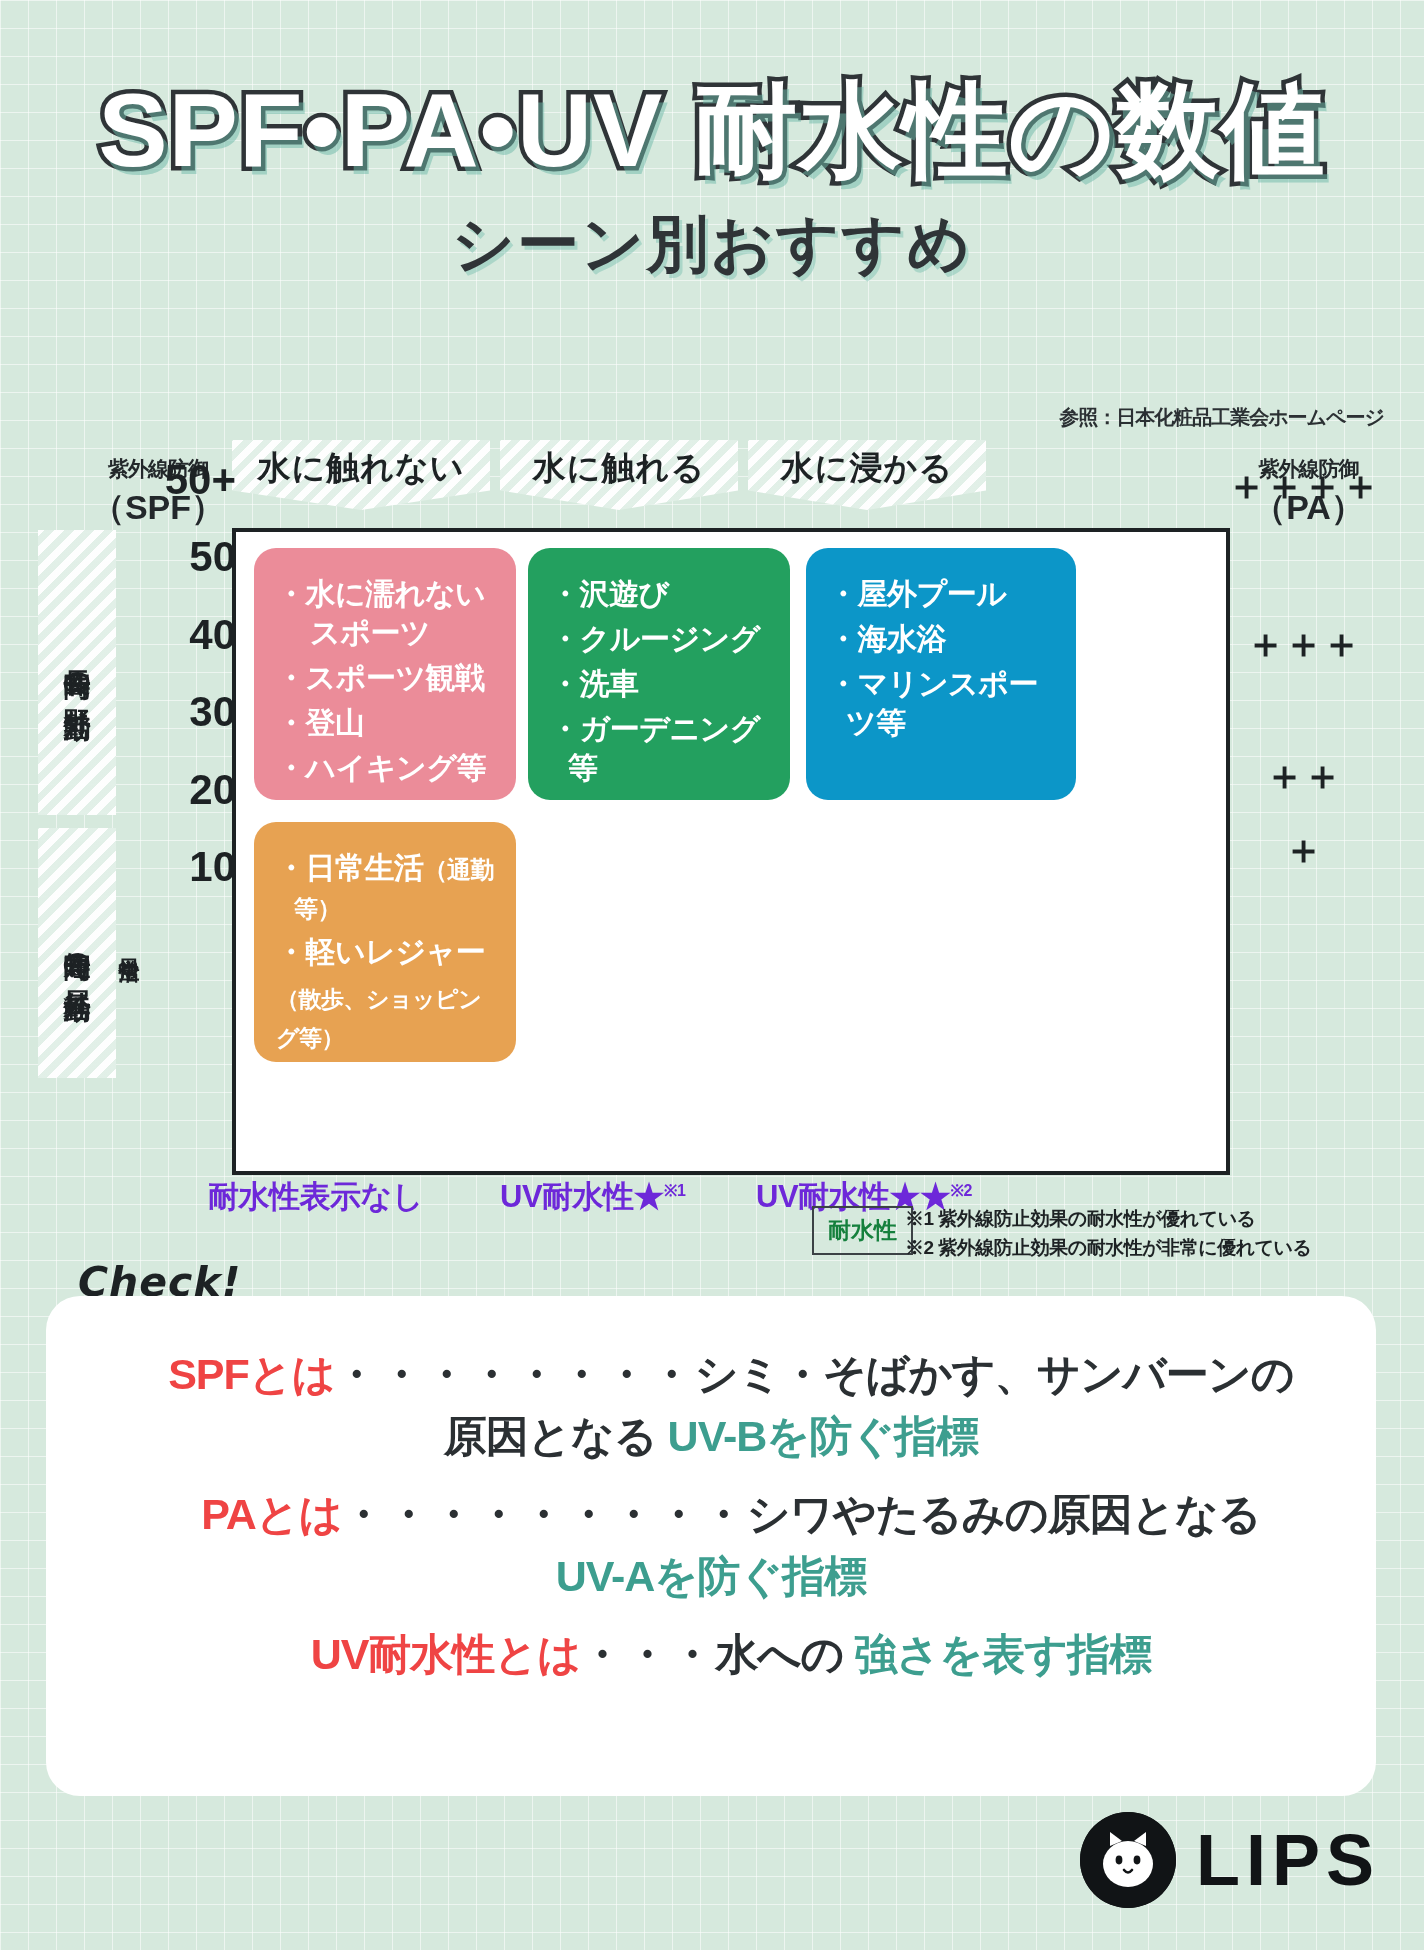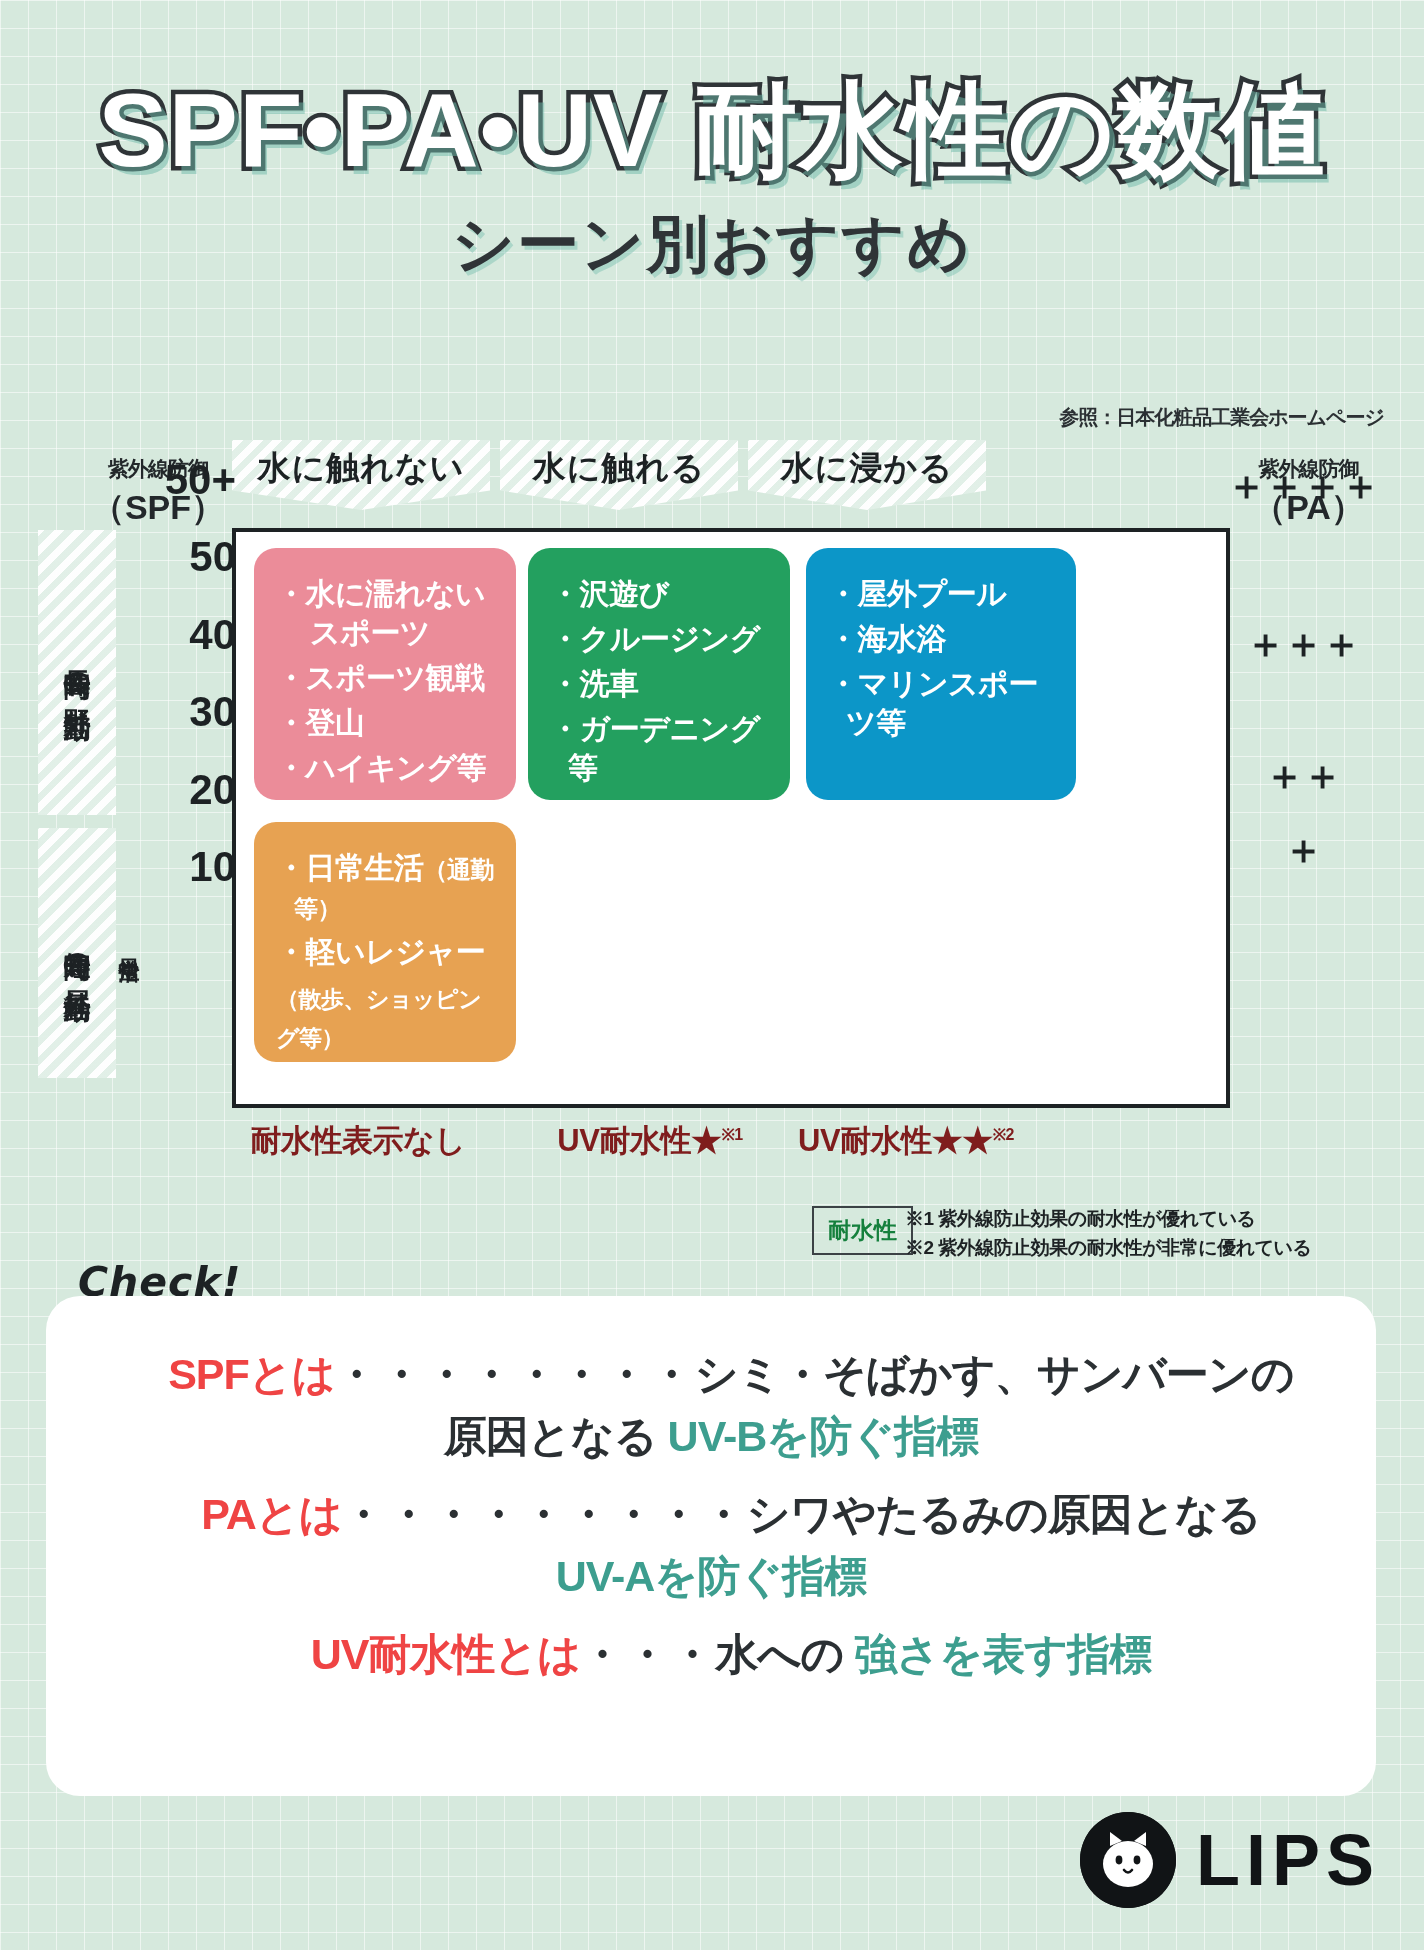--- a/index.html
+++ b/index.html
@@ -85,21 +85,21 @@
   }
 
   
   .scale { position:absolute; font-weight:bold; color:#1d2224; }
   .spf-val { left:126px; width:110px; text-align:right; font-size:42px; }
   .pa-val  { right:34px;  width:175px; text-align:center; font-size:40px; letter-spacing:-2px; }
 
   
   #chart {
     position:absolute; left:232px; top:528px;
-    width:998px; height:580px;
+    width:998px; height:647px;
     background:#ffffff; border:4px solid #1d2224;
   }
   .card {
     position:absolute; border-radius:22px; color:#fff;
     padding:26px 20px 20px 22px;
   }
   .card ul { list-style:none; }
   .card li {
     font-size:30px; font-weight:bold; line-height:1.30;
     letter-spacing:-0.5px; margin-bottom:6px; text-indent:-18px; padding-left:18px;
@@ -108,23 +108,23 @@
   .card li .paren { font-size:24px; }
   .card li .sub { font-size:23px; }
 
   #card-pink  { left:18px;  top:16px;  width:262px; height:252px; background:#eb8c99; }
   #card-green { left:292px; top:16px;  width:262px; height:252px; background:#23a05f; }
   #card-blue  { left:570px; top:16px;  width:270px; height:252px; background:#0c96c8; }
   #card-orange{ left:18px;  top:290px; width:262px; height:240px; background:#e7a252; }
 
   
   .wr-label {
-    position:absolute; top:1120px;
-    font-size:31px; font-weight:bold; color:#7f1d1d; letter-spacing:-0.5px;
-    text-align:center;
+    position:absolute; top:1176px;
+    font-size:31px; font-weight:bold; color:#6d28d9; letter-spacing:-0.5px;
+    text-align:left;
   }
   .wr-label sup { font-size:16px; vertical-align:super; }
   #wr-0 { left:208px; width:300px; }
   #wr-1 { left:500px; width:300px; }
   #wr-2 { left:756px; width:300px; }
 
   
   #fn-box {
     position:absolute; left:812px; top:1206px;
     border:2px solid #3b4245; background:transparent;

